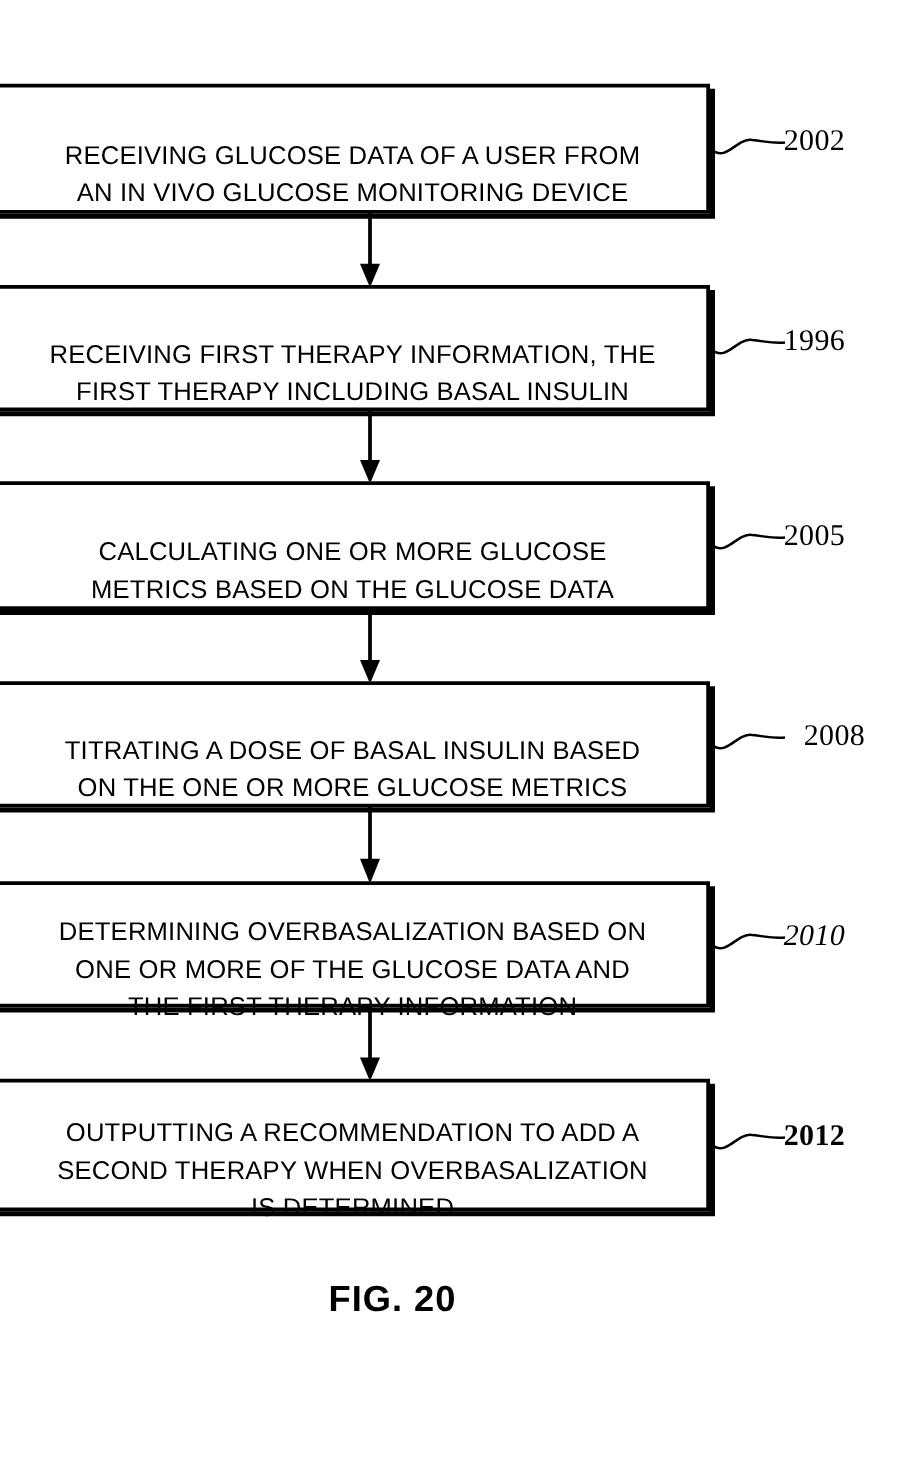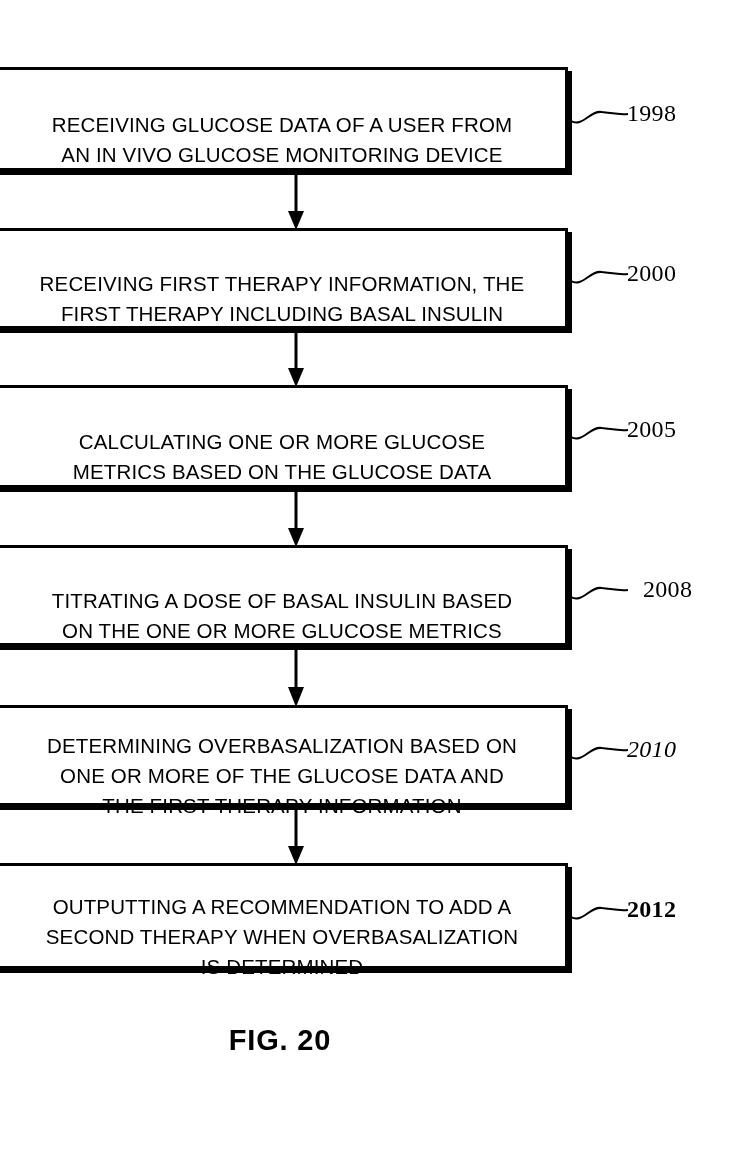--- a/index.html
+++ b/index.html
@@ -100,49 +100,50 @@
   #figure-caption {
     position: absolute;
     left: 0;
     top: 1024px;
     width: 560px;
     text-align: center;
     font-family: "Liberation Sans", sans-serif;
     font-weight: bold;
     font-size: 29px;
     letter-spacing: 0.8px;
+    padding-left: 34px;
   }
 </style>
 </head>
 <body>
 
 <div id="figure-root">
 
   <div class="step-box box-2002">
     <span class="step-text">RECEIVING GLUCOSE DATA OF A USER FROM
 AN IN VIVO GLUCOSE MONITORING DEVICE</span>
   </div>
   <svg class="leader lead-2002" viewBox="0 0 62 34">
     <path d="M1,19 C12,26 20,8 32,10 C42,11 48,13 58,12" fill="none" stroke="#000000" stroke-width="2"></path>
   </svg>
-  <div class="ref-label lbl-2002">1998</div>
+  <div class="ref-label lbl-2002">2002</div>
 
   <svg class="connector conn-1" viewBox="0 0 30 60" preserveAspectRatio="none">
     <line x1="15" y1="0" x2="15" y2="45" stroke="#000000" stroke-width="3"></line>
     <polygon points="15,60 7,41 23,41" fill="#000000"></polygon>
   </svg>
 
   <div class="step-box box-2004">
     <span class="step-text">RECEIVING FIRST THERAPY INFORMATION, THE
 FIRST THERAPY INCLUDING BASAL INSULIN</span>
   </div>
   <svg class="leader lead-2004" viewBox="0 0 62 34">
     <path d="M1,19 C12,26 20,8 32,10 C42,11 48,13 58,12" fill="none" stroke="#000000" stroke-width="2"></path>
   </svg>
-  <div class="ref-label lbl-2004">2000</div>
+  <div class="ref-label lbl-2004">1996</div>
 
   <svg class="connector conn-2" viewBox="0 0 30 59" preserveAspectRatio="none">
     <line x1="15" y1="0" x2="15" y2="44" stroke="#000000" stroke-width="3"></line>
     <polygon points="15,59 7,40 23,40" fill="#000000"></polygon>
   </svg>
 
   <div class="step-box box-2006">
     <span class="step-text">CALCULATING ONE OR MORE GLUCOSE
 METRICS BASED ON THE GLUCOSE DATA</span>
   </div>

